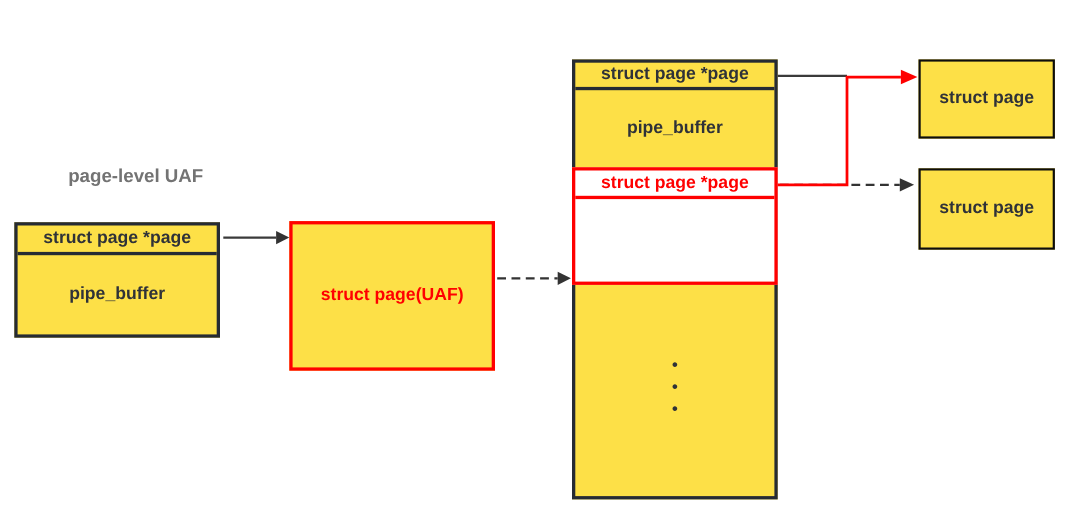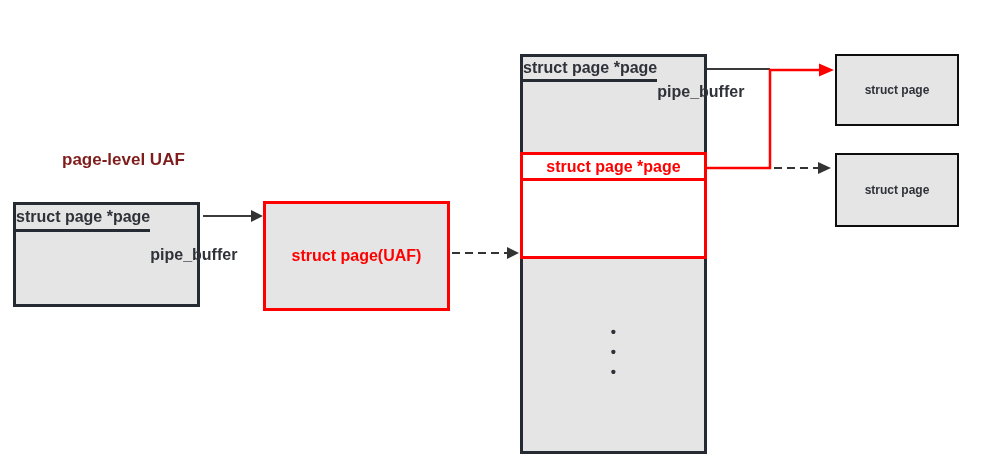--- a/index.html
+++ b/index.html
@@ -10,49 +10,49 @@
     background: #ffffff;
     font-family: "Liberation Sans", sans-serif;
     font-weight: bold;
     overflow: hidden;
   }
   .title {
     position: absolute;
     left: 62px;
     top: 150px;
     font-size: 17px;
-    color: #7f1d1d;
+    color: #737373;
     white-space: nowrap;
   }
   .box {
     position: absolute;
     box-sizing: border-box;
-    background: #e5e5e5;
+    background: #fde047;
     display: flex;
-    flex-direction: row;
+    flex-direction: column;
   }
   .dark-border { border: 3px solid #262b33; }
   .red-border  { border: 3px solid #ff0000; }
   .row {
     display: flex;
     align-items: center;
     justify-content: center;
     font-size: 16px;
     white-space: nowrap;
   }
   .dark-text { color: #2f3238; }
   .red-text  { color: #ff0000; }
 
   
   .left-box  { left: 13px;  top: 202px; width: 187px; height: 105px; }
   .left-box .hdr { height: 24px; border-bottom: 3px solid #262b33; }
   .left-box .bdy { flex: 1; }
 
   
-  .uaf-box   { left: 263px; top: 201px; width: 187px; height: 110px; align-items: center; justify-content: center; }
+  .uaf-box   { left: 263px; top: 201px; width: 187px; height: 136px; align-items: center; justify-content: center; }
 
   
   .ring-box  { left: 520px; top: 54px; width: 187px; height: 400px; }
   .ring-box .hdr { height: 22px; border-bottom: 3px solid #262b33; }
   .ring-box .buf { height: 70px; }
   .victim {
     position: absolute;
     left: -3px;
     top: 95px;
     width: 187px;
@@ -74,21 +74,21 @@
     align-items: center;
     gap: 6px;
     color: #2f3238;
   }
   .dots span { font-size: 15px; line-height: 14px; }
 
   
   .rt-box { left: 835px; width: 124px; border: 2px solid #0d0d0d; align-items: center; justify-content: center; }
   .rt-top { top: 54px;  height: 72px; }
   .rt-bot { top: 153px; height: 74px; }
-  .rt-box .row { font-size: 12px; }
+  .rt-box .row { font-size: 16px; }
 
   .wires {
     position: absolute;
     left: 0; top: 0;
     pointer-events: none;
     z-index: 5;
   }
 </style>
 </head>
 <body>

